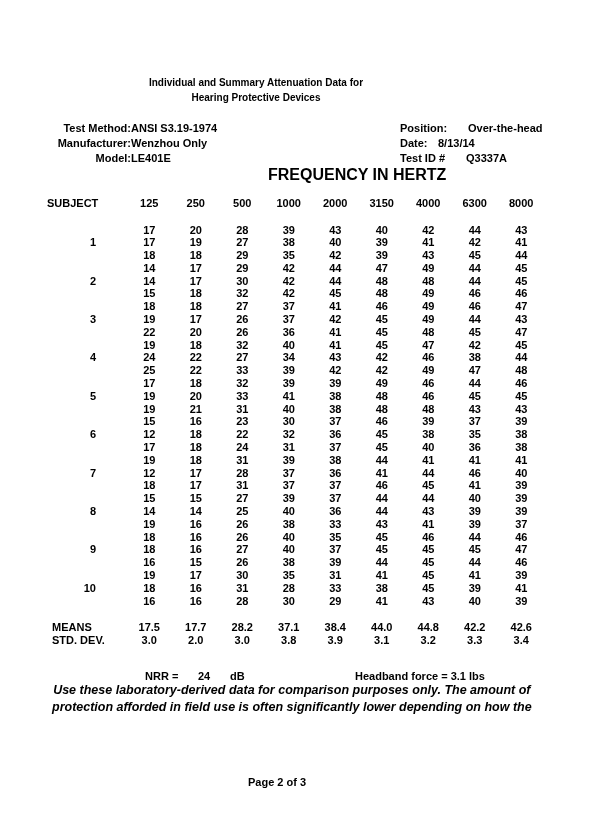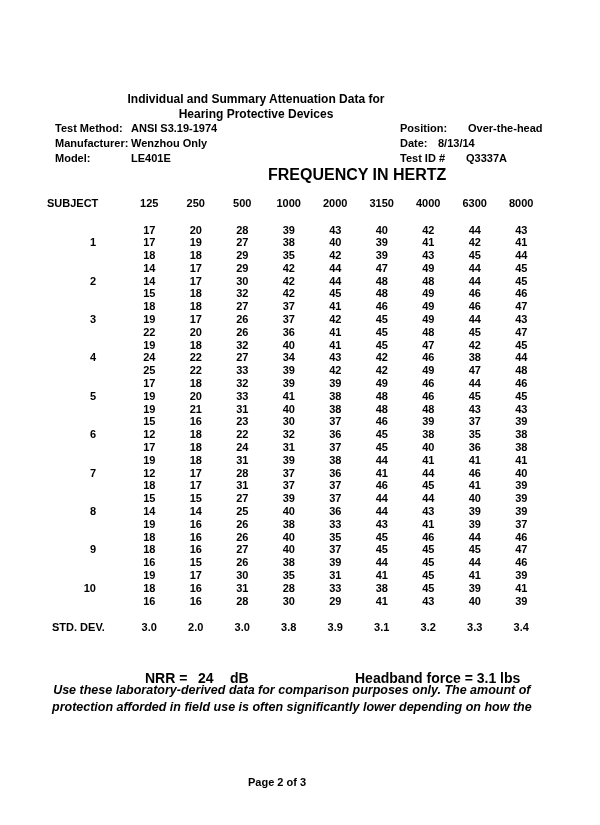--- a/index.html
+++ b/index.html
@@ -1,44 +1,44 @@
 <!DOCTYPE html>
 <html><head>
 <meta charset="utf-8">
 <style>
   html,body { margin:0; padding:0; background:#e8e8e8; }
   .page {
     position:relative; width:600px; height:825px; background:#ffffff;
     font-family:"Liberation Sans", sans-serif; color:#000;
     font-weight:bold; overflow:hidden; margin:0 auto;
   }
-  .title { position:absolute; top:92px; left:104px; width:304px; text-align:center;
-           font-size:12px; line-height:14.5px; }
+  .title { position:absolute; top:76px; left:104px; width:304px; text-align:center;
+           font-size:10px; line-height:14.5px; }
   .meta { position:absolute; top:121px; font-size:11px; line-height:15.2px; }
   .meta-left { left:55px; }
   .meta-right { left:400px; }
   .meta-row { white-space:nowrap; }
   .meta-label { display:inline-block; }
-  .meta-left .meta-label { width:76px; }
+  .meta-left .meta-label { width:76px;text-align:right; }
   .meta-right .meta-row:nth-child(1) .meta-label { width:68px; }
   .meta-right .meta-row:nth-child(2) .meta-label { width:38px; }
   .meta-right .meta-row:nth-child(3) .meta-label { width:66px; }
   .freq-title { position:absolute; top:166px; left:268px; font-size:16px; }
   table.grid { position:absolute; left:47px; border-collapse:collapse; table-layout:fixed;
                width:497px; }
   table.grid td { padding:0; margin:0; font-size:11px; line-height:12.8px; height:12.8px;
                   text-align:center; white-space:nowrap; overflow:visible; }
   .data-table { top:197px; }
   .data-table thead td { height:26.5px; vertical-align:top; }
   .subj-hdr { text-align:left !important; }
   .subject-cell { text-align:right !important; padding-right:30px !important; }
   .summary-table { top:621px; }
   .summary-table td { line-height:13.2px; height:13.2px; }
   .summary-label { text-align:left !important; padding-left:5px !important; }
-  .nrr-line { position:absolute; top:670px; left:0; width:600px; height:14px; font-size:14px; }
+  .nrr-line { position:absolute; top:670px; left:0; width:600px; height:14px; font-size:11px; }
   .nrr-line span { position:absolute; white-space:nowrap; }
   .nrr-label { left:145px; }
   .nrr-value { left:198px; }
   .nrr-unit  { left:230px; }
   .headband  { left:355px; }
   .disclaimer { position:absolute; top:682px; left:52px; font-size:12.5px; font-style:italic;
                 line-height:17px;text-align:center; }
   .disclaimer div { white-space:nowrap; }
   .page-footer { position:absolute; top:776px; left:248px; font-size:11px; }
 </style>
@@ -477,20 +477,32 @@
         <col style="width:46.5px">
       <col style="width:46.5px">
         <col style="width:46.5px">
         <col style="width:46.5px">
       <col style="width:46.5px">
         <col style="width:46.5px">
         <col style="width:46.5px">
     </colgroup>
     <tbody id="summary-body">
         <tr>
+          <td class="summary-label">MEANS</td>
+          <td>17.5</td>
+          <td>17.7</td>
+          <td>28.2</td>
+          <td>37.1</td>
+          <td>38.4</td>
+          <td>44.0</td>
+          <td>44.8</td>
+          <td>42.2</td>
+          <td>42.6</td>
+        </tr>
+        <tr>
           <td class="summary-label">STD. DEV.</td>
           <td>3.0</td>
           <td>2.0</td>
           <td>3.0</td>
           <td>3.8</td>
           <td>3.9</td>
           <td>3.1</td>
           <td>3.2</td>
           <td>3.3</td>
           <td>3.4</td>

